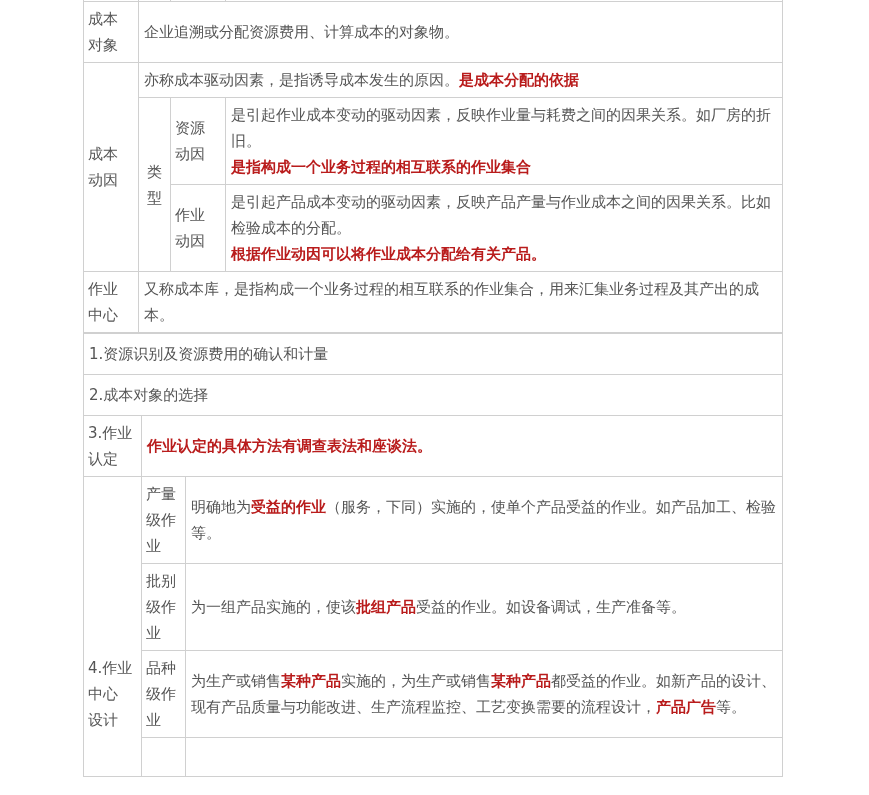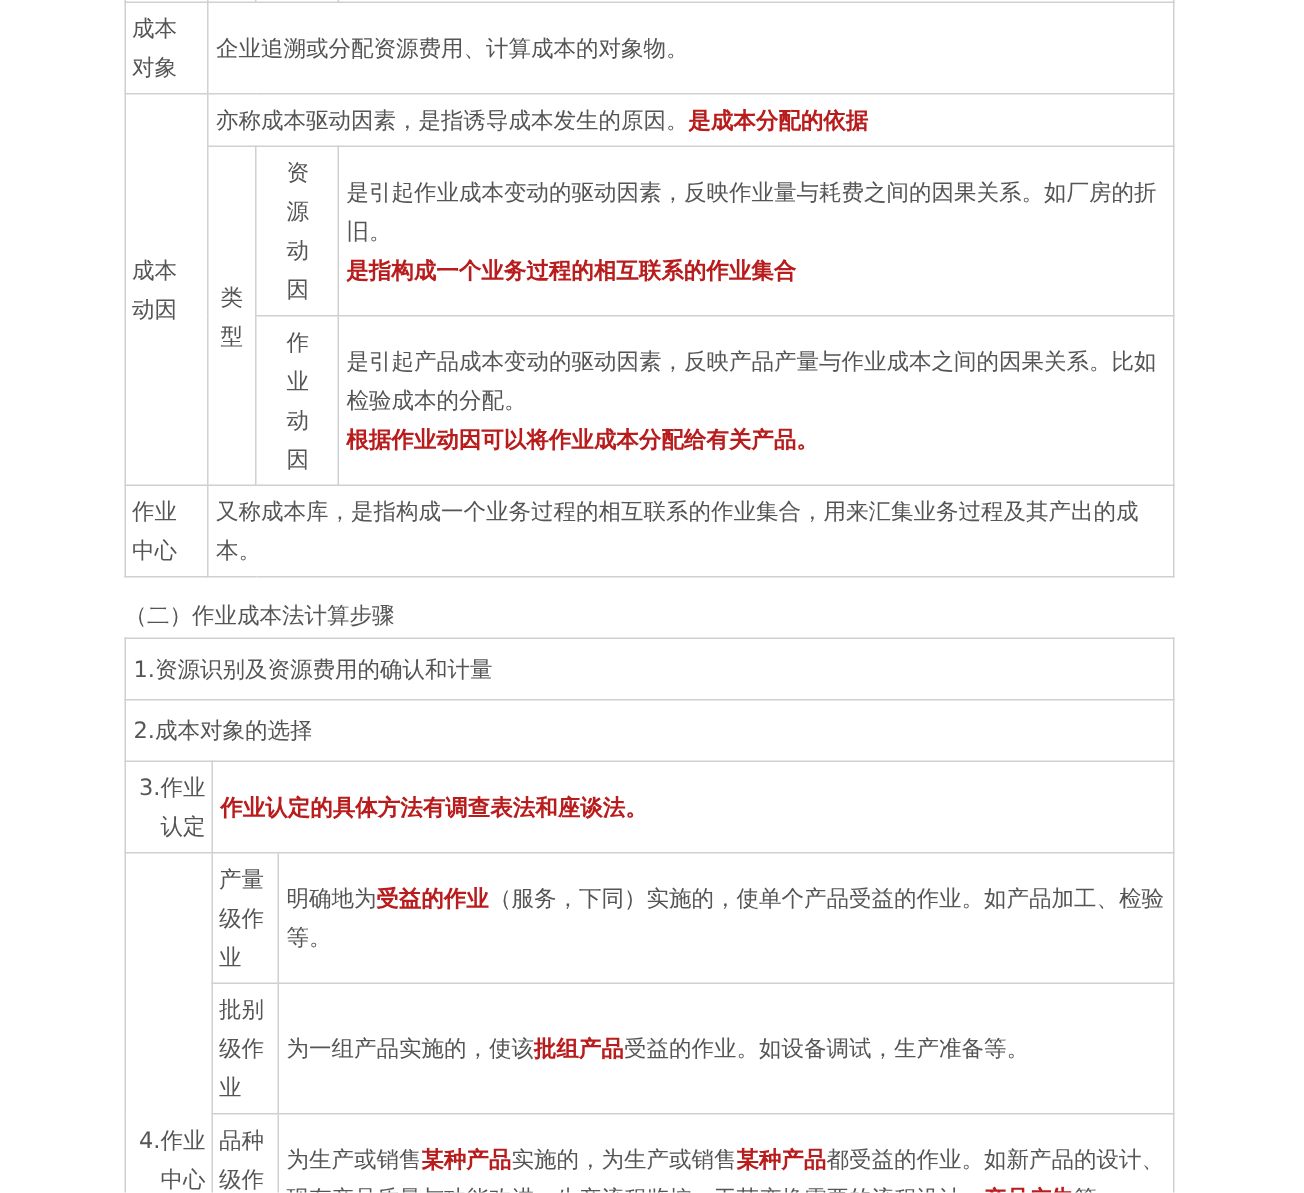--- a/index.html
+++ b/index.html
@@ -10,26 +10,26 @@
     }
     .wrap { position: absolute; left: 83px; top: -12px; width: 700px; }
     table { border-collapse: collapse; width: 700px; table-layout: fixed; }
     td {
       border: 1px solid #d0d0d0; vertical-align: middle;
       padding: 4px 5px; line-height: 26px; font-size: 15px; color: #555;
     }
     b { color: #b91c1c; font-weight: bold; }
     .lbl { width: 44px; padding: 4px 4px; }
     .vert { width: 20px; text-align: center; padding: 4px 2px; }
-    .sub { width: 44px; padding: 4px 20px; }
+    .sub { width: 44px; padding: 4px 4px; }
     .partial td { height: 12px; padding: 0; line-height: 12px; }
     .section-title {
       margin: 14px 0 4px 0; font-size: 15px; line-height: 22px; color: #555;
     }
-    .t2 td.step-lbl { width: 48px; padding: 4px 4px; text-align: right; }
+    .t2 td.step-lbl { width: 48px; padding: 4px 4px; }
     .t2 td.step-sub { width: 35px; padding: 4px 4px; line-height: 26px; }
     .t2 td.full { padding: 7px 5px; }
   </style>
 </head>
 <body>
 
 <div class="wrap">
 
   <table>
     <colgroup>
@@ -88,21 +88,20 @@
     <tr>
       <td class="lbl">
         <span>作业</span><br>
         <span>中心</span>
       </td>
       <td colspan="3">又称成本库，是指构成一个业务过程的相互联系的作业集合，用来汇集业务过程及其产出的成本。</td>
     </tr>
   </tbody>
     </table>
 
-  <div class="section-title">（二）作业成本法计算步骤</div>
 
   <table class="t2">
     <colgroup>
       <col style="width:58px">
         <col style="width:44px">
         <col>
     </colgroup>
     <tbody>
         <tr>
       <td colspan="3" class="full">1.资源识别及资源费用的确认和计量</td>

